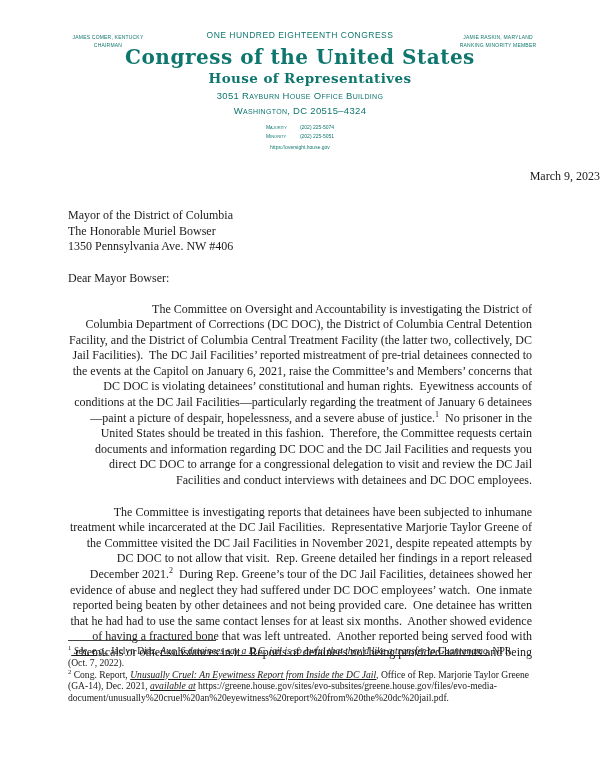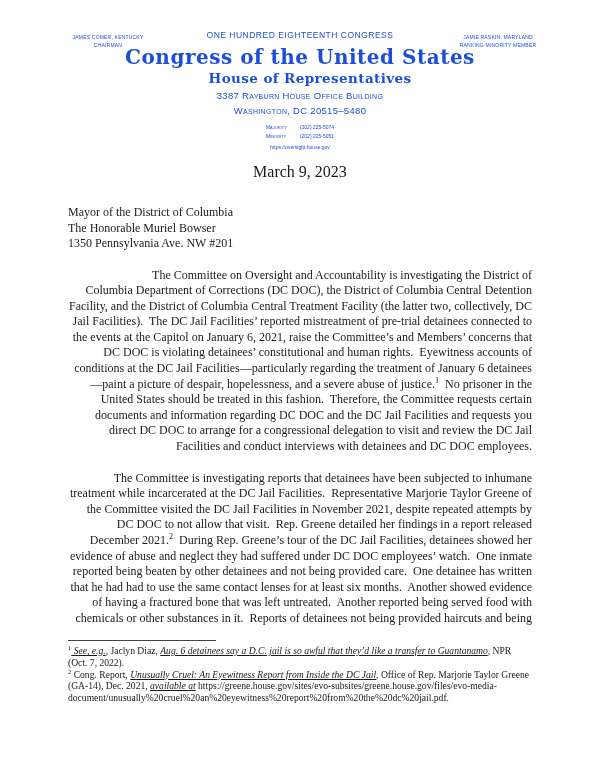--- a/index.html
+++ b/index.html
@@ -71,23 +71,23 @@
     line-height:1.7;
   }
   .phones .lbl{font-variant:small-caps;display:inline-block;width:34px;text-align:left;}
   .website{
     margin-top:4px;
     font-family:"Liberation Sans", sans-serif;
     font-size:5px;
   }
   
   .date-line{
-    margin-top:13px;
-    text-align:center;
-    font-size:16px;
+    margin-top:19px;
+    text-align:right;
+    font-size:12px;
   }
   .body-wrap{
     padding:0 68px;
   }
   .recipient{
     margin-top:24px;
     font-size:12px;
     line-height:15.5px;
   }
   .salutation{
@@ -123,52 +123,53 @@
     margin:0;
   }
   .footnote sup{font-size:6.5px;line-height:0;}
   .footnote .it{font-style:italic;text-decoration:underline;}
 </style>
 </head>
 <body>
 
 <div class="page">
 
-  <div class="letterhead" style="color: #1d4ed8;">
+  <div class="letterhead" style="color: #0f766e;">
     <div class="corner corner-left">
       <div>JAMES COMER, KENTUCKY</div>
       <div>CHAIRMAN</div>
     </div>
     <div class="corner corner-right">
       <div>JAMIE RASKIN, MARYLAND</div>
       <div>RANKING MINORITY MEMBER</div>
     </div>
 
     <div class="session">ONE HUNDRED EIGHTEENTH CONGRESS</div>
     <div class="congress-title">Congress of the United States</div>
     <div class="chamber">House of Representatives</div>
-    <div class="addr">3387 Rayburn House Office Building</div>
-    <div class="addr">Washington, DC 20515–5480</div>
+    <div class="addr">3051 Rayburn House Office Building</div>
+    <div class="addr">Washington, DC 20515–4324</div>
 
     <div class="phones">
       <div><span class="lbl">Majority</span><span>(202) 225-5074</span></div>
       <div><span class="lbl">Minority</span><span>(202) 225-5051</span></div>
     </div>
     <div class="website">https://oversight.house.gov</div>
   </div>
 
   <div class="date-line">March 9, 2023</div>
 
   <div class="body-wrap">
     <div class="recipient">
       <div>Mayor of the District of Columbia</div>
       <div>The Honorable Muriel Bowser</div>
-      <div>1350 Pennsylvania Ave. NW #201</div>
+      <div>1350 Pennsylvania Ave. NW #406</div>
     </div>
 
+    <div class="salutation">Dear Mayor Bowser:</div>
 
     <div class="paragraphs" id="paragraphs-container">
         <p class="body-para">The Committee on Oversight and Accountability is investigating the District of Columbia Department of Corrections (DC DOC), the District of Columbia Central Detention Facility, and the District of Columbia Central Treatment Facility (the latter two, collectively, DC Jail Facilities).  The DC Jail Facilities’ reported mistreatment of pre-trial detainees connected to the events at the Capitol on January 6, 2021, raise the Committee’s and Members’ concerns that DC DOC is violating detainees’ constitutional and human rights.  Eyewitness accounts of conditions at the DC Jail Facilities—particularly regarding the treatment of January 6 detainees—paint a picture of despair, hopelessness, and a severe abuse of justice.<sup>1</sup>  No prisoner in the United States should be treated in this fashion.  Therefore, the Committee requests certain documents and information regarding DC DOC and the DC Jail Facilities and requests you direct DC DOC to arrange for a congressional delegation to visit and review the DC Jail Facilities and conduct interviews with detainees and DC DOC employees.</p>
         <p class="body-para">The Committee is investigating reports that detainees have been subjected to inhumane treatment while incarcerated at the DC Jail Facilities.  Representative Marjorie Taylor Greene of the Committee visited the DC Jail Facilities in November 2021, despite repeated attempts by DC DOC to not allow that visit.  Rep. Greene detailed her findings in a report released December 2021.<sup>2</sup>  During Rep. Greene’s tour of the DC Jail Facilities, detainees showed her evidence of abuse and neglect they had suffered under DC DOC employees’ watch.  One inmate reported being beaten by other detainees and not being provided care.  One detainee has written that he had had to use the same contact lenses for at least six months.  Another showed evidence of having a fractured bone that was left untreated.  Another reported being served food with chemicals or other substances in it.  Reports of detainees not being provided haircuts and being</p>
       </div>
   </div>
 
   <div class="footnotes">
     <hr class="fn-rule">
     <div id="footnotes-container">

